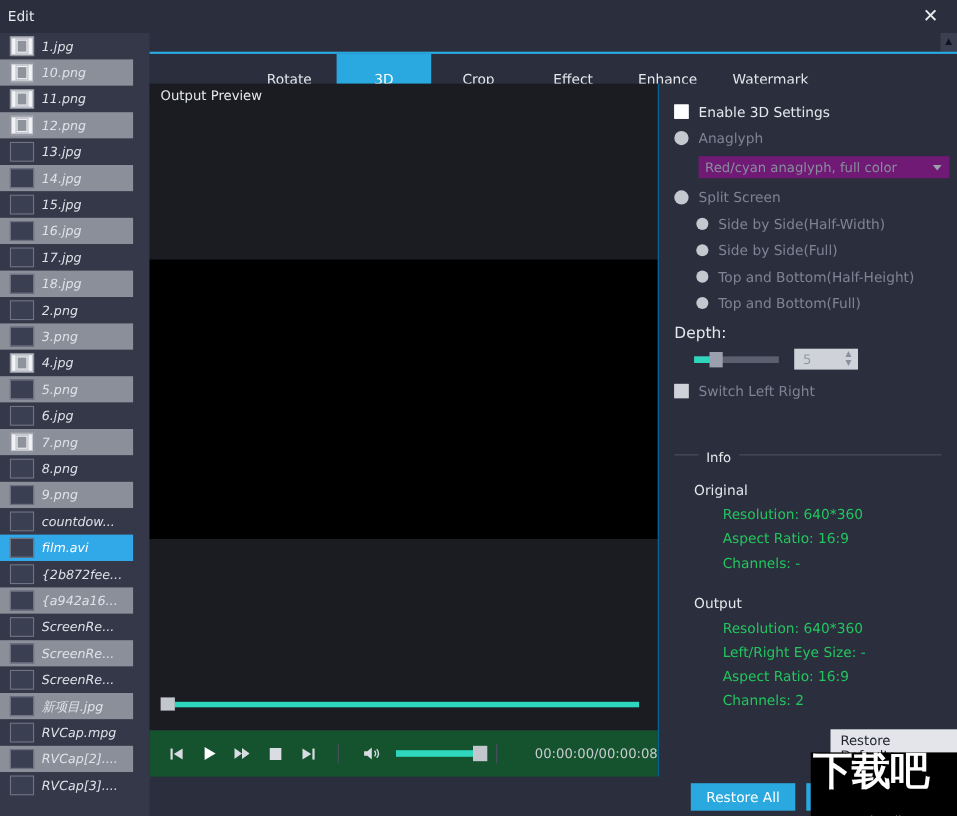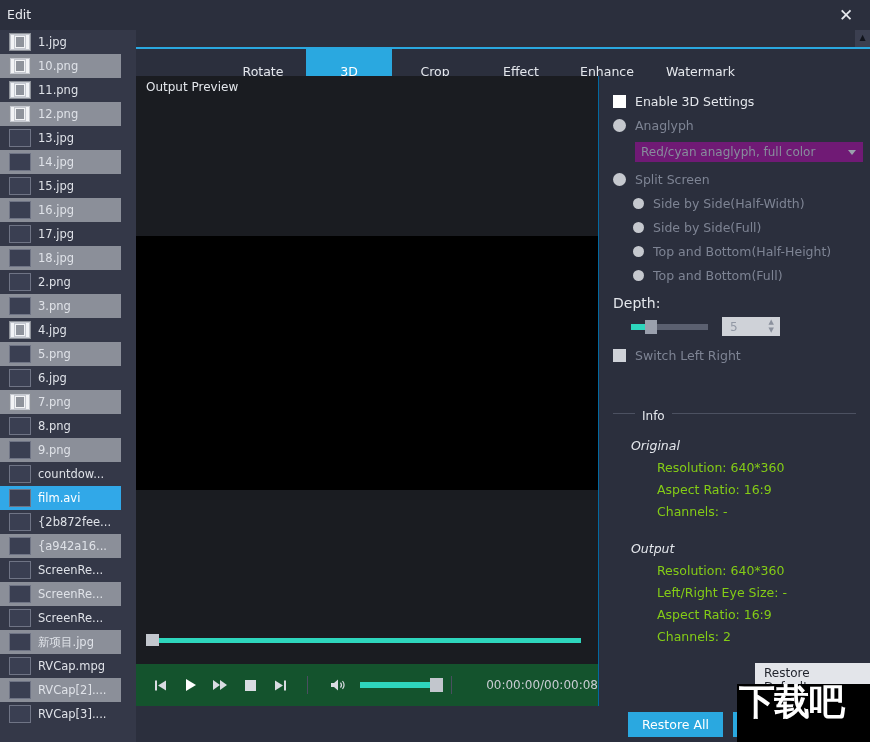--- a/index.html
+++ b/index.html
@@ -29,20 +29,21 @@
     display: flex; align-items: center; justify-content: center;
     color: #e8eaef; font-size: 17px; line-height: 1;
     font-family: "DejaVu Sans", sans-serif;
   }
 
   
   .sidebar {
     position: absolute; left: 0; top: 30px; width: 136px; height: 712px;
     background: #343848;
     overflow: hidden;
+    font-style: italic;
   }
   .file-row {
     position: relative;
     height: 24px; width: 121px;
     display: flex; align-items: center;
     padding-left: 9px;
   }
   .file-row.odd { background: #8b8f99; }
   .file-row.even { background: #343848; }
   .file-row.selected { background: #31a8e8; }
@@ -211,22 +212,22 @@
   .info-line {
     position: absolute; left: 0; right: 0; top: 8px; height: 1px;
     background: #4c5161;
   }
   .info-title {
     position: relative; display: inline-block;
     margin-left: 22px; padding: 0 7px;
     background: #2b2f3d; font-size: 12px; color: #e4e7ec;
   }
   .info-body { margin-top: 14px; padding-left: 18px; }
-  .info-head { font-size: 12.5px; color: #e4e7ec; margin-bottom: 7px; font-style: italic; }
-  .info-item { font-size: 12.5px; color: #84cc16; margin: 0 0 7px 26px; }
+  .info-head { font-size: 12.5px; color: #e4e7ec; margin-bottom: 7px; }
+  .info-item { font-size: 12.5px; color: #22c55e; margin: 0 0 7px 26px; }
   .info-gap { height: 15px; }
 
   .restore-defaults {
     position: absolute; left: 755px; top: 663px;
     padding: 3px 9px; background: #e3e5ea; color: #1f222b;
     font-size: 12px;
   }
 
   
   .bottombar {

